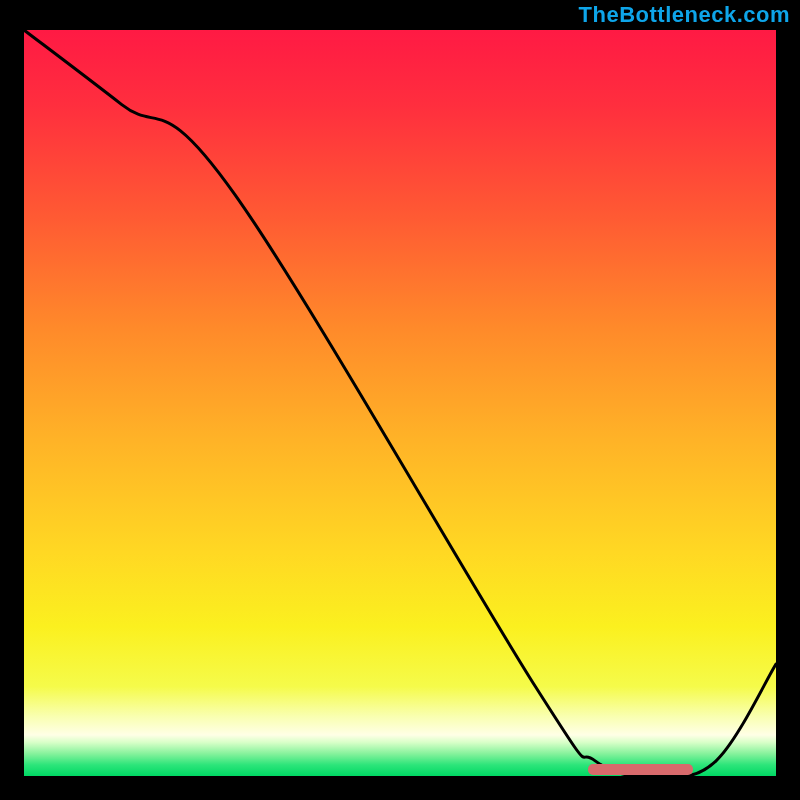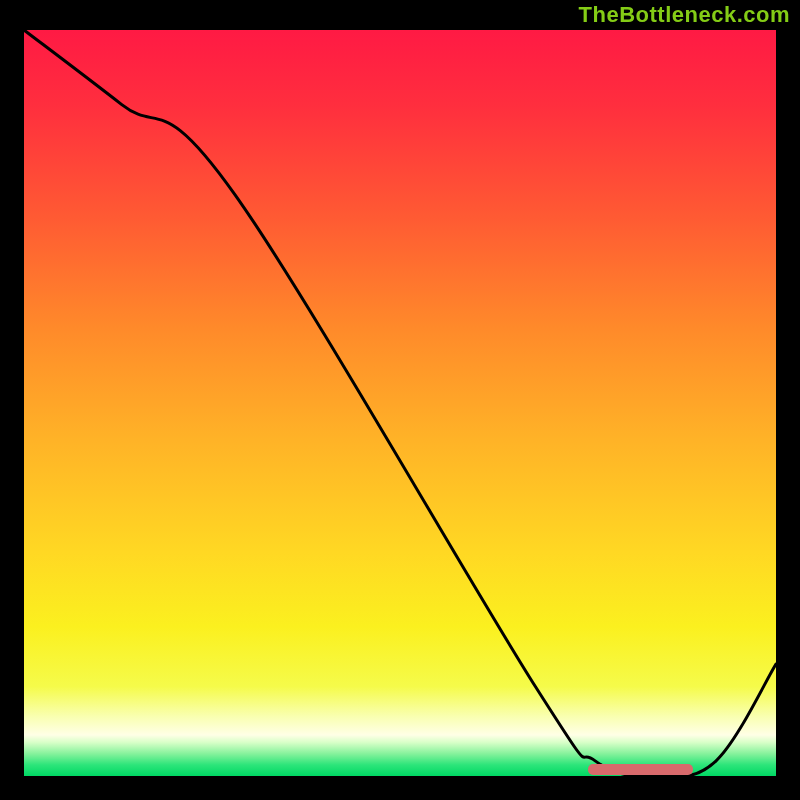--- a/index.html
+++ b/index.html
@@ -13,21 +13,21 @@
   }
   .container {
     position: relative;
     width: 800px;
     height: 800px;
   }
   .watermark {
     position: absolute;
     top: 2px;
     right: 10px;
-    color: #84cc16;
+    color: #0ea5e9;
     font-size: 22px;
     font-weight: bold;
     letter-spacing: 0.5px;
     z-index: 30;
   }
   .plot-frame {
     position: absolute;
     left: 24px;
     top: 30px;
     width: 752px;

